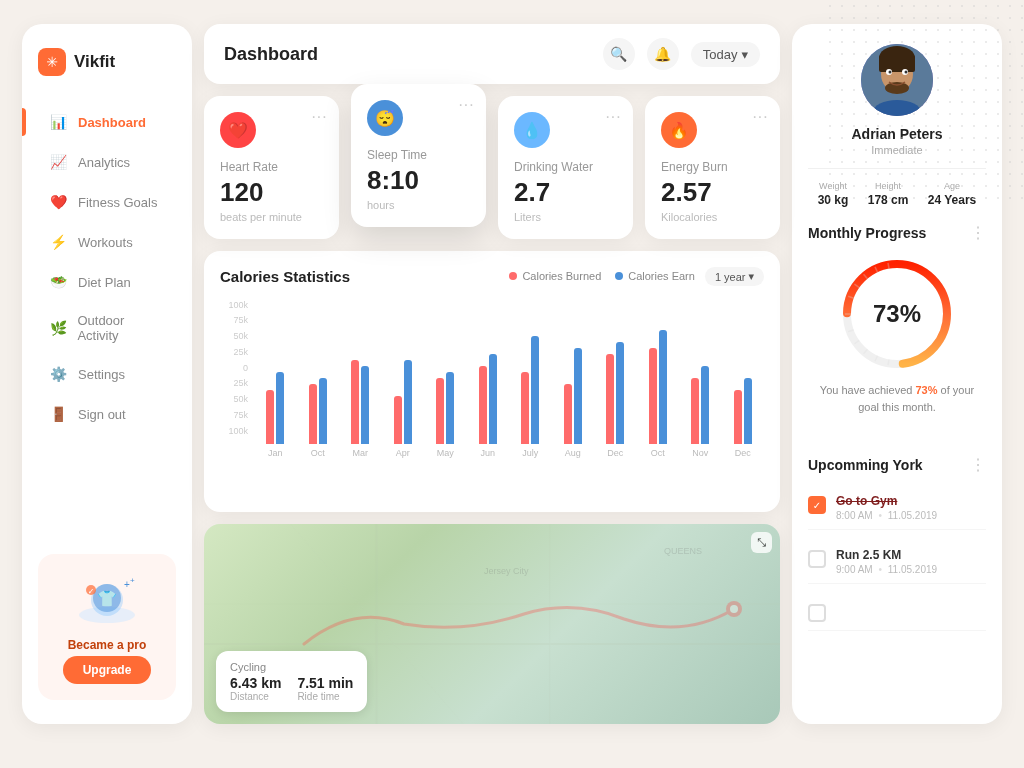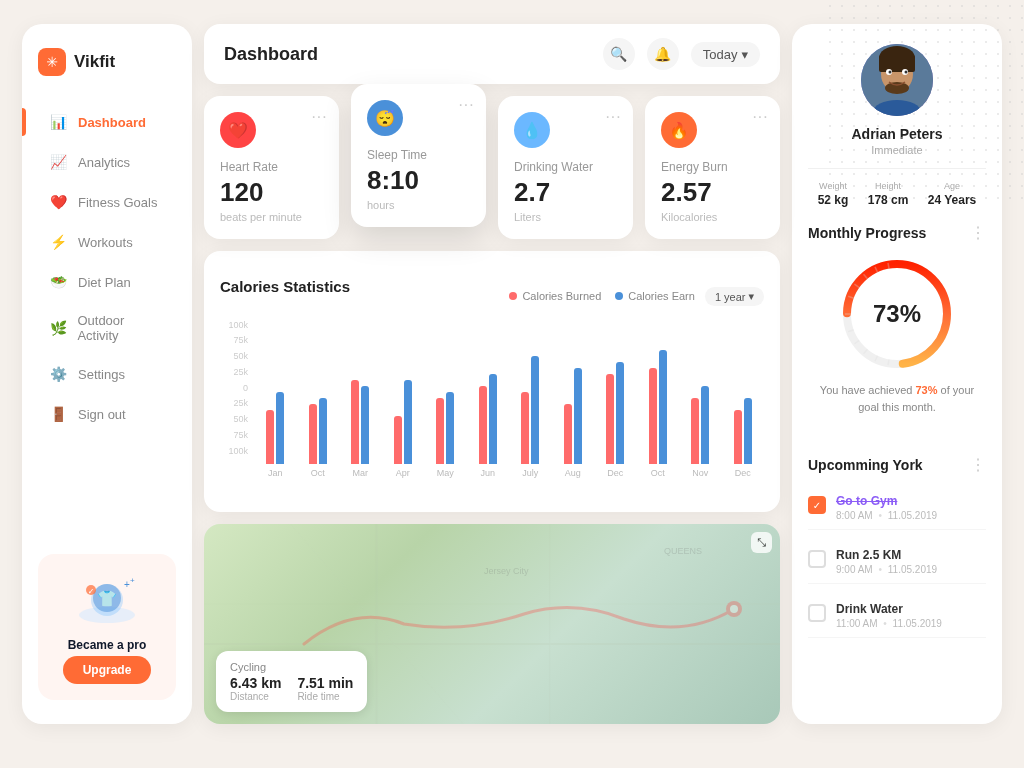--- a/index.html
+++ b/index.html
@@ -110,21 +110,21 @@
       margin-top: 16px;
     }
     .upgrade-illustration {
       width: 80px; height: 60px;
       margin: 0 auto 8px;
       position: relative;
     }
     .upgrade-title {
       font-size: 12px;
       font-weight: 700;
-      color: #0f172a;
+      color: #c2410c;
       margin-bottom: 4px;
     }
     .upgrade-desc {
       font-size: 10px;
       color: #aaa;
       margin-bottom: 10px;
       line-height: 1.4;
     }
     .upgrade-btn {
       background: #ff6b35;
@@ -425,21 +425,21 @@
       cursor: pointer;
     }
     .task-checkbox.checked {
       background: #ff6b35; border-color: #ff6b35; color: white; font-size: 10px;
     }
     .task-info { flex: 1; }
     .task-name {
       font-size: 12px; font-weight: 600; color: #333;
     }
     .task-name.strikethrough {
-      text-decoration: line-through; color: #8b5cf6;
+      text-decoration: line-through; color: #7f1d1d;
     }
     .task-time {
       font-size: 10px; color: #bbb; margin-top: 2px;
     }
     .task-time-dot { color: #ddd; margin: 0 3px; }
 
     
     .right-panel::-webkit-scrollbar { width: 0; }
 
     
@@ -556,21 +556,21 @@
         <div class="stat-name">Energy Burn</div>
         <div class="stat-value">2.57</div>
         <div class="stat-unit">Kilocalories</div>
       </div>
     </div>
 
     <div class="charts-section">
       <div class="calories-card">
         <div class="calories-header">
           <span class="calories-title">Calories Statistics</span>
-          <div style="display:flex; align-items:center; gap:10px;margin-top:20px;">
+          <div style="display:flex; align-items:center; gap:10px;">
             <div class="legend">
               <div class="legend-item">
                 <div class="legend-dot" style="background:#ff6b6b;"></div>
                 <span>Calories Burned</span>
               </div>
               <div class="legend-item">
                 <div class="legend-dot" style="background:#4a90d9;"></div>
                 <span>Calories Earn</span>
               </div>
             </div>
@@ -723,21 +723,21 @@
           <circle cx="45" cy="28" r="1.5" fill="#333"></circle>
 
           <path d="M28,38 Q36,44 44,38" stroke="#8a5030" stroke-width="1.5" fill="none"></path>
         </svg>
       </div>
       <div class="profile-name">Adrian Peters</div>
       <div class="profile-status">Immediate</div>
       <div class="profile-stats">
         <div class="profile-stat">
           <div class="profile-stat-label">Weight</div>
-          <div class="profile-stat-val">52 kg</div>
+          <div class="profile-stat-val">30 kg</div>
         </div>
         <div class="profile-stat">
           <div class="profile-stat-label">Height</div>
           <div class="profile-stat-val">178 cm</div>
         </div>
         <div class="profile-stat">
           <div class="profile-stat-label">Age</div>
           <div class="profile-stat-val">24 Years</div>
         </div>
       </div>
@@ -812,27 +812,19 @@
             <div class="task-time">
               <span>9:00 AM</span>
               <span class="task-time-dot">•</span>
               <span>11.05.2019</span>
             </div>
           </div>
         </div>
 
         <div class="task-item">
           <div class="task-checkbox"></div>
-          <div class="task-info">
-            <div class="task-name">Drink Water</div>
-            <div class="task-time">
-              <span>11:00 AM</span>
-              <span class="task-time-dot">•</span>
-              <span>11.05.2019</span>
-            </div>
-          </div>
         </div>
 
       </div>
     </div>
 
   </div>
 </div>
 
 </body></html>

